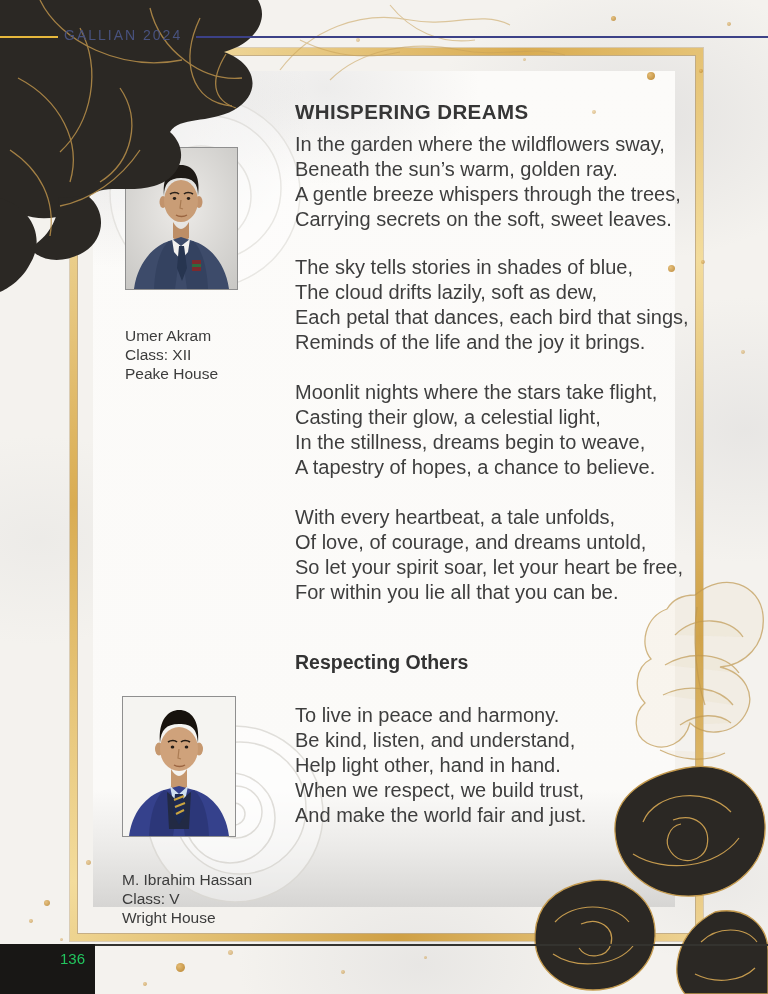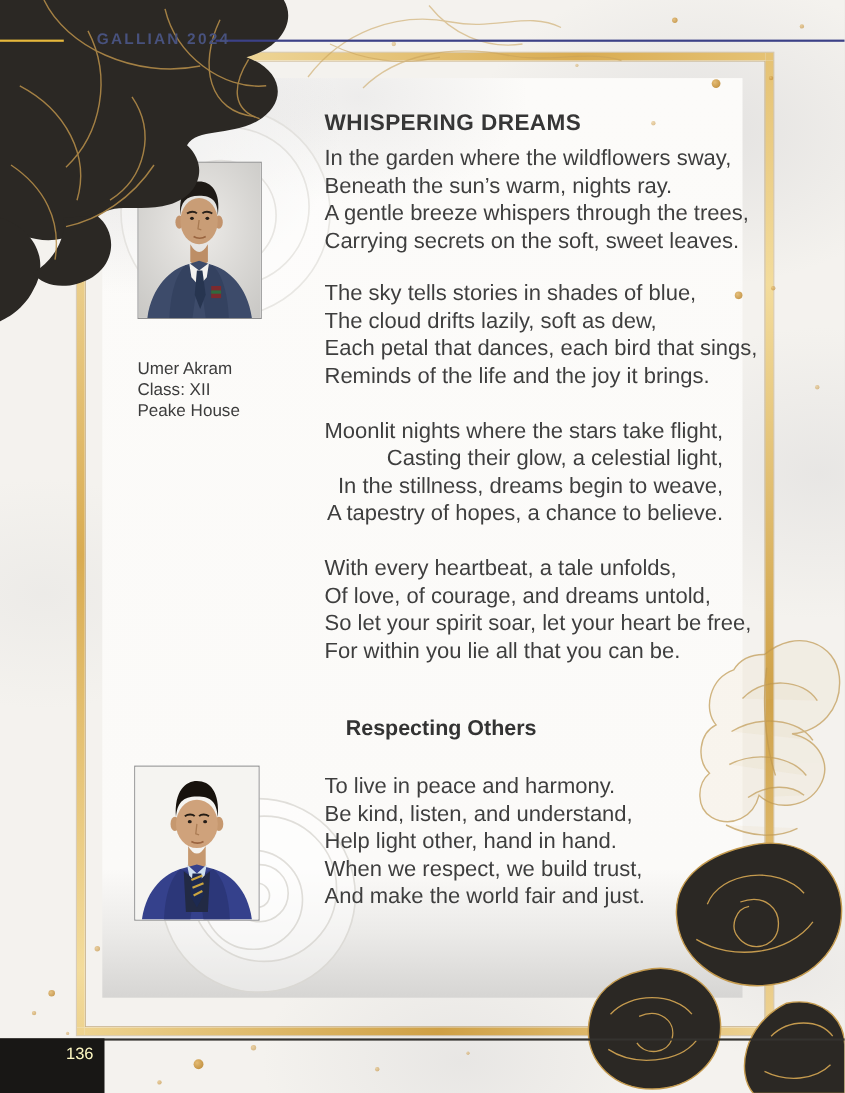--- a/index.html
+++ b/index.html
@@ -10,54 +10,54 @@
     background-image:
       radial-gradient(ellipse 300px 200px at 640px 120px, rgba(178,178,184,.25), transparent 70%),
       radial-gradient(ellipse 260px 190px at 745px 430px, rgba(188,188,193,.22), transparent 70%),
       radial-gradient(ellipse 220px 150px at 40px 540px, rgba(198,198,200,.16), transparent 70%),
       radial-gradient(ellipse 260px 170px at 420px 965px, rgba(183,183,188,.2), transparent 70%),
       radial-gradient(ellipse 180px 120px at 720px 880px, rgba(190,190,195,.18), transparent 70%);
   }
   
   .hdr-gold-line{position:absolute;left:0;top:36px;width:58px;height:2px;background:#e6b83c;z-index:7;}
   .hdr-navy-line{position:absolute;left:196px;top:36px;width:572px;height:2px;background:#3c4187;z-index:7;}
-  .brand{position:absolute;left:88px;top:27px;z-index:8;font-size:14px;font-weight:bold;
+  .brand{position:absolute;left:64px;top:27px;z-index:8;font-size:14px;font-weight:normal;
          letter-spacing:2px;color:#48527e;}
   
   .gold-frame{position:absolute;left:70px;top:48px;width:633px;height:893px;box-sizing:border-box;
     border:7px solid #e3bd68;
     border-image:linear-gradient(135deg,#f8e9b8 0%,#d9ac52 30%,#f3dc9c 55%,#cfa045 80%,#eed393 100%) 1;
     box-shadow:inset 0 0 0 1px rgba(160,120,50,.55), 0 0 0 1px rgba(160,120,50,.3);
     z-index:2;}
   .page-paper{position:absolute;left:93px;top:71px;width:582px;height:836px;z-index:1;
     background:linear-gradient(to bottom,#fcfbf9 0%,#fbfaf8 86%,#ebeae8 93%,#d6d5d3 100%);}
   .page-paper::before{content:"";position:absolute;inset:0;
     background:
       radial-gradient(ellipse 280px 240px at 6% 5%, rgba(168,168,172,.3), transparent 65%),
       radial-gradient(ellipse 220px 140px at 40% 2%, rgba(170,170,175,.18), transparent 70%);}
   
   .title1{position:absolute;left:295px;top:100px;width:322px;margin:0;z-index:3;
     font-size:20.5px;font-weight:bold;letter-spacing:.4px;color:#363636;text-align:left;}
   .title2{position:absolute;left:295px;top:651px;width:212px;margin:0;z-index:3;
-    font-size:19.5px;font-weight:bold;color:#333;text-align:center;}
+    font-size:19.5px;font-weight:bold;color:#333;}
   .stanza{position:absolute;left:295px;z-index:3;font-size:20px;line-height:25px;color:#3e3e3e;}
-  .s1a{top:132px;} .s1b{top:255px;} .s1c{top:380px;text-align:right;} .s1d{top:505px;} .s2a{top:703px;}
+  .s1a{top:132px;} .s1b{top:255px;} .s1c{top:380px;} .s1d{top:505px;} .s2a{top:703px;}
   
   .photo{position:absolute;z-index:3;background:#fff;border:1px solid #8f8f8f;padding:0;margin:0;}
   .photo1{left:125px;top:147px;width:111px;height:141px;}
   .photo2{left:122px;top:696px;width:112px;height:139px;}
   .photo svg{display:block;}
   .caption{position:absolute;z-index:3;font-size:15.5px;line-height:19px;color:#3c3c3c;margin-top:32px;}
   .caption1{left:125px;top:294px;}
   .caption2{left:122px;top:838px;}
   
   .footer-line{position:absolute;left:0;top:944px;width:768px;height:2px;background:#34332f;z-index:8;}
   .footer-bar{position:absolute;left:0;top:944px;width:95px;height:50px;background:#181715;z-index:9;
     box-sizing:border-box;text-align:right;padding:6px 10px 0 0;}
-  .footer-bar span{color:#fef9c3;font-size:15px;}
+  .footer-bar span{color:#22c55e;font-size:15px;}
   
   .deco{position:absolute;pointer-events:none;}
   .dot{position:absolute;border-radius:50%;
     background:radial-gradient(circle at 35% 35%, #e2b566, #c08b33 70%, rgba(192,139,51,0));}
 </style>
 </head>
 <body>
 
 <div class="screen">
 
@@ -164,21 +164,21 @@
   </svg>
 
   <div class="hdr-gold-line"></div>
   <div class="hdr-navy-line"></div>
   <div class="brand">GALLIAN 2024</div>
 
   <h1 class="title1">WHISPERING DREAMS</h1>
 
   <div class="stanza s1a">
     <div class="line">In the garden where the wildflowers sway,</div>
-    <div class="line">Beneath the sun’s warm, nights ray.</div>
+    <div class="line">Beneath the sun’s warm, golden ray.</div>
     <div class="line">A gentle breeze whispers through the trees,</div>
     <div class="line">Carrying secrets on the soft, sweet leaves.</div>
   </div>
   <div class="stanza s1b">
     <div class="line">The sky tells stories in shades of blue,</div>
     <div class="line">The cloud drifts lazily, soft as dew,</div>
     <div class="line">Each petal that dances, each bird that sings,</div>
     <div class="line">Reminds of the life and the joy it brings.</div>
   </div>
   <div class="stanza s1c">
@@ -254,19 +254,24 @@
       <ellipse cx="56" cy="52" rx="19" ry="22" fill="#cfa27b"></ellipse>
       <path d="M37,46 C35,22 46,13 56,13 C68,13 77,23 75,46 C74,32 69,27 56,27 C43,27 38,33 37,46 Z" fill="#17120d"></path>
       <path d="M45,45 C48,43 52,43 54,45" stroke="#241c14" stroke-width="1.7" fill="none"></path>
       <path d="M58,45 C60,43 64,43 67,45" stroke="#241c14" stroke-width="1.7" fill="none"></path>
       <ellipse cx="49.5" cy="50" rx="1.8" ry="1.5" fill="#241d18"></ellipse>
       <ellipse cx="63.5" cy="50" rx="1.8" ry="1.5" fill="#241d18"></ellipse>
       <path d="M56,52 L55,61 L58,62" stroke="#ab7c54" stroke-width="1.2" fill="none"></path>
       <path d="M51,68 C54,70 59,70 62,68" stroke="#9a6440" stroke-width="1.5" fill="none"></path>
     </svg>
   </figure>
+  <div class="caption caption2">
+    <div>M. Ibrahim Hassan</div>
+    <div>Class: V</div>
+    <div>Wright House</div>
+  </div>
 
   <div class="footer-line"></div>
   <div class="footer-bar">
     <span>136</span>
   </div>
 
 </div>
 
 </body></html>

